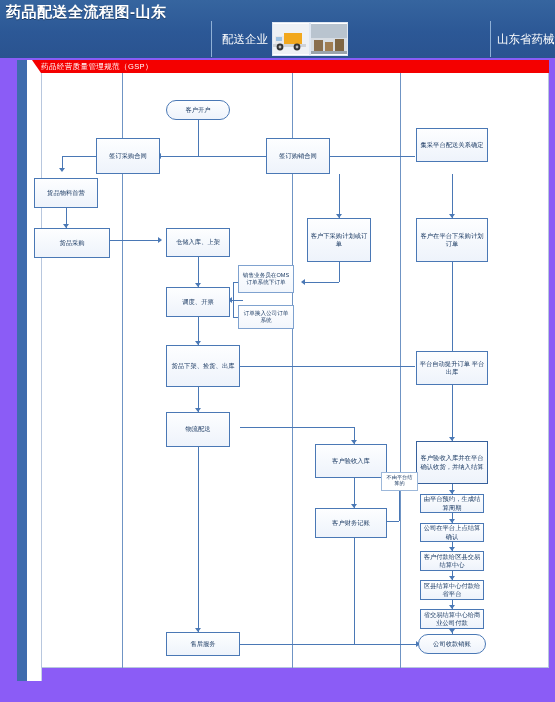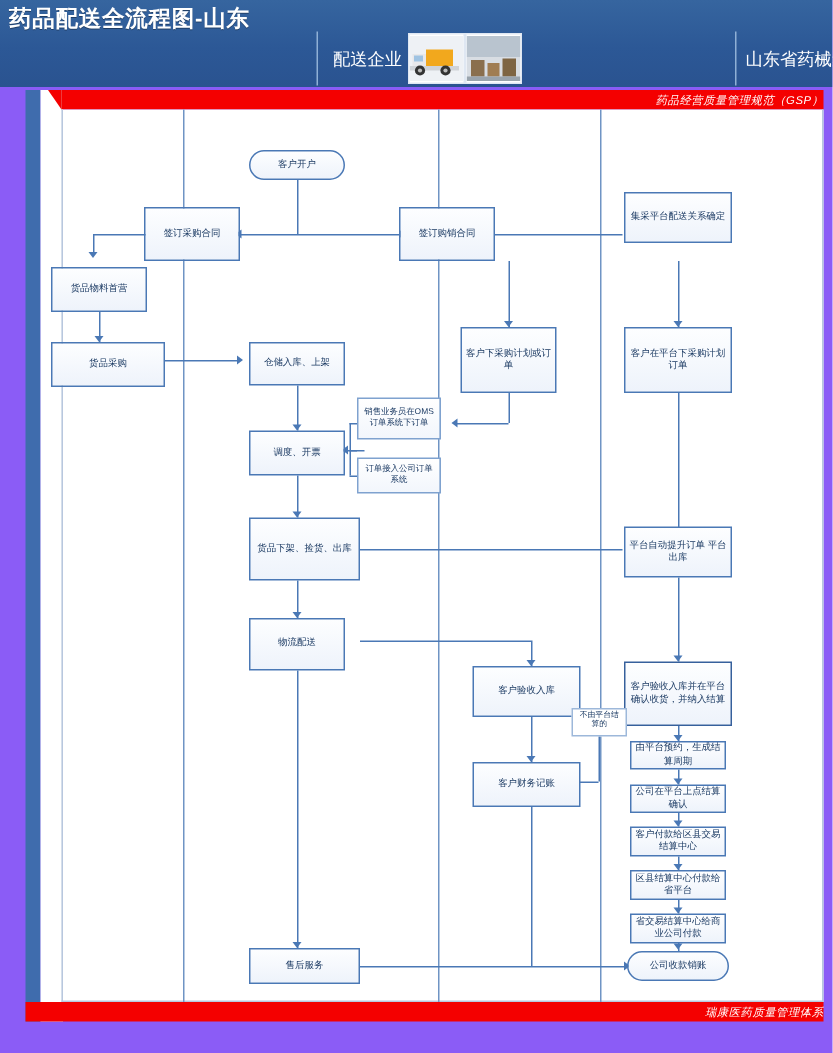--- a/index.html
+++ b/index.html
@@ -37,22 +37,22 @@
     background:#ffffff;border:1px solid #dfe7f2;
     display:flex;align-items:center;justify-content:center;
     overflow:hidden;box-sizing:border-box;
   }
   .lane-hdr .ic svg{display:block;}
 
   
   .redbar{
     position:absolute;height:13px;background:#f40000;
     color:#ffffff;font-size:7.5px;
-    display:flex;align-items:center;justify-content:flex-end;
-    letter-spacing:.4px;white-space:nowrap;font-style:italic;
+    display:flex;align-items:center;justify-content:flex-start;
+    letter-spacing:.4px;white-space:nowrap;
   }
   .redbar.top{left:41px;top:60px;width:508px;}
   .redbar.bot{left:17px;top:668px;width:532px;}
   .redbar .notch{
     position:absolute;left:-9px;top:0;width:0;height:0;
     border-top:13px solid #f40000;border-left:9px solid transparent;
   }
 
   
   .frame{
@@ -327,17 +327,14 @@
   </div>
 
   <div class="node" style="left:166px;top:632px;width:74px;height:24px;">
     <span>售后服务</span>
   </div>
 
   <div class="node term" style="left:418px;top:634px;width:68px;height:20px;">
     <span>公司收款销账</span>
   </div>
 
-  <div class="redbar bot">
-    <span>瑞康医药质量管理体系</span>
-  </div>
 
 </div>
 
 </body></html>

